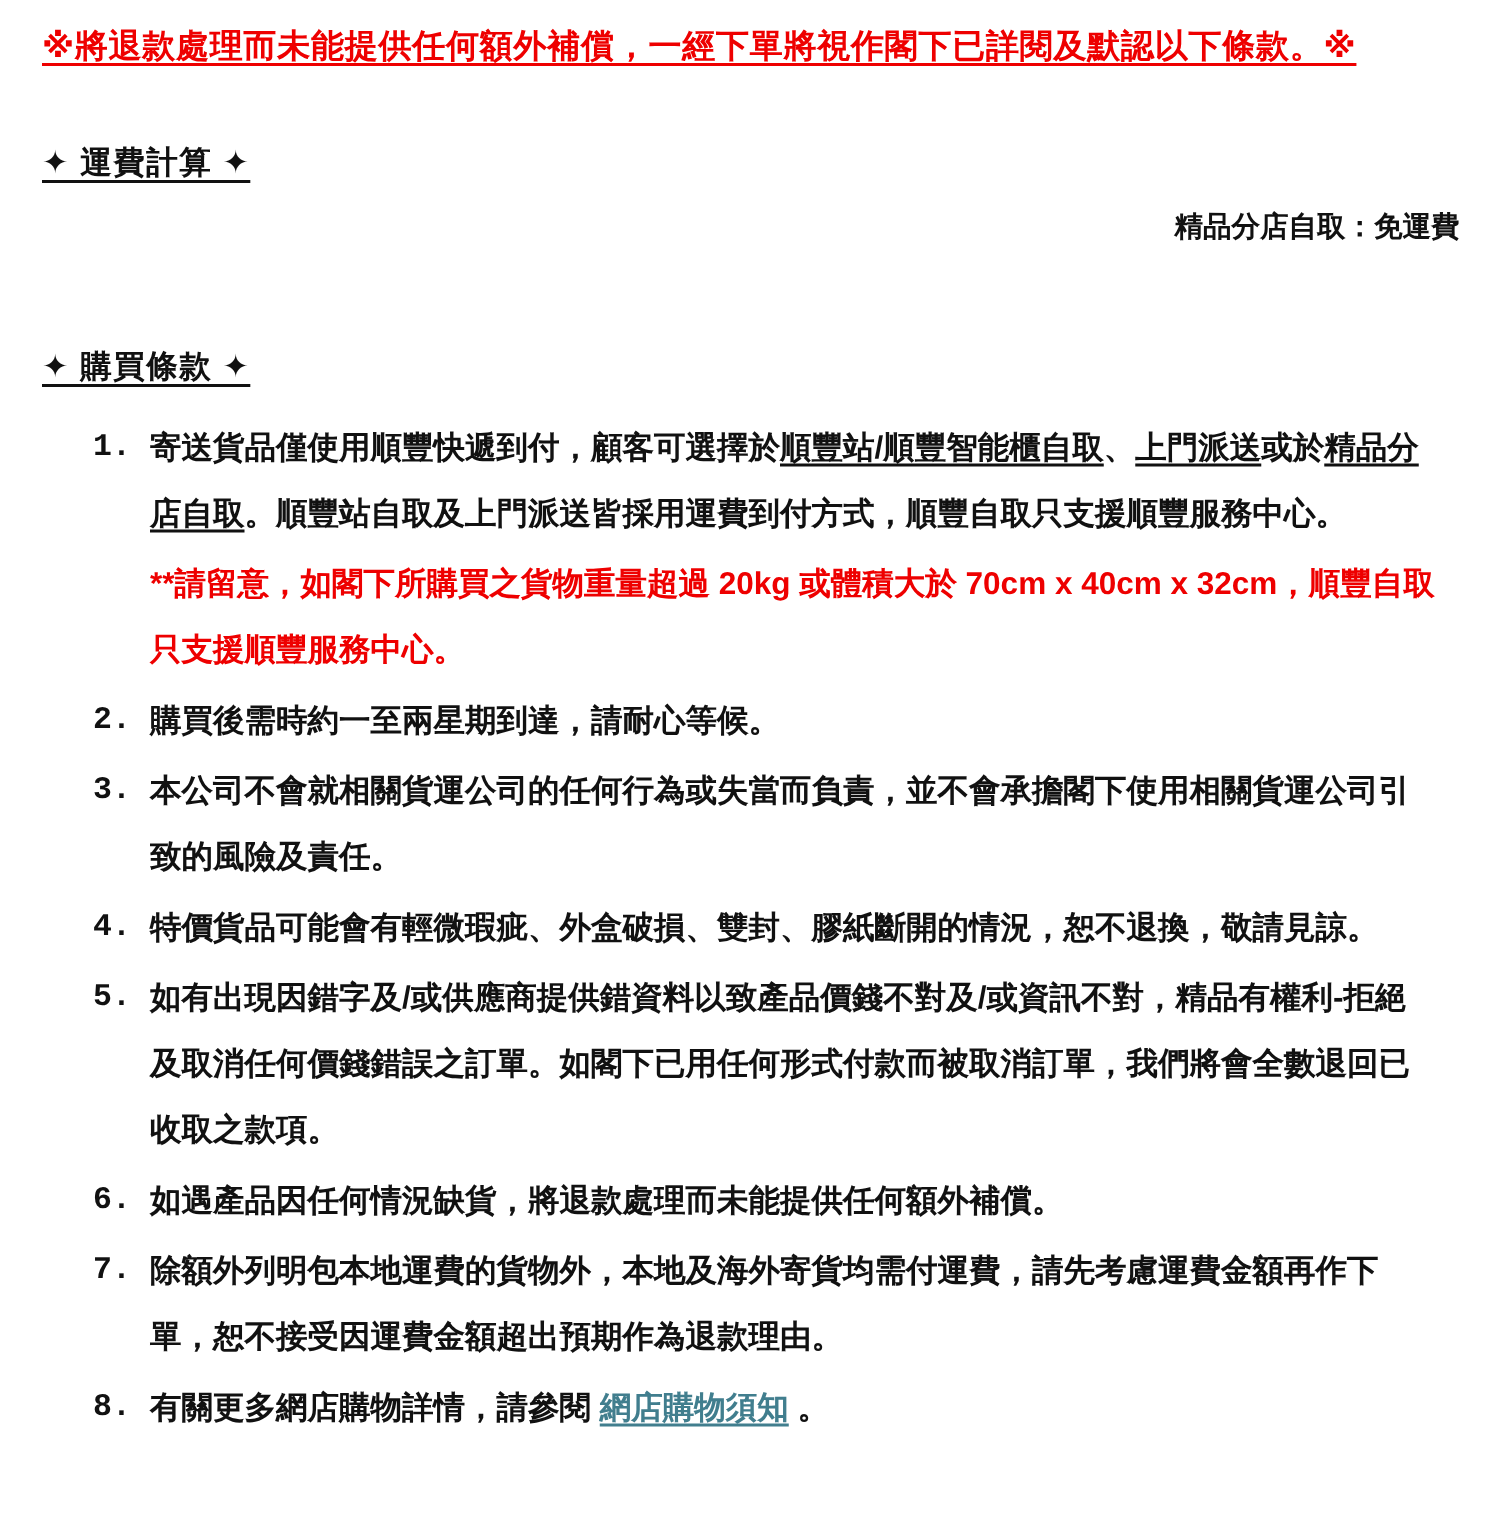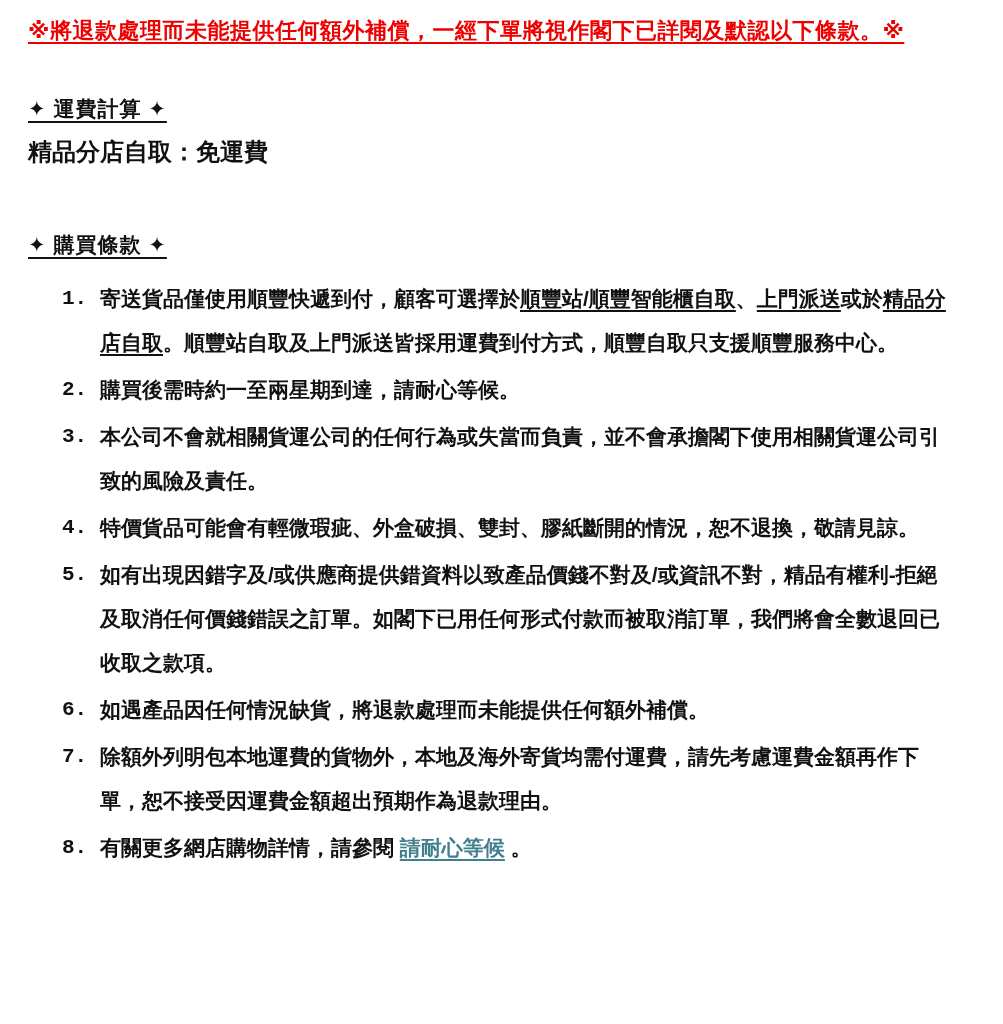--- a/index.html
+++ b/index.html
@@ -50,22 +50,23 @@
     font-size: 21px;
     line-height: 40px;
   }
   .cod {
     font-size: 30px;
     color: var(--red);
     margin-left: 2px;
   }
   .pickup {
     margin-top: 13px;
-    font-size: 24px;
+    font-size: 19px;
     line-height: 30px;
+    text-align: right;
   }
 
   .terms-list { margin-top: 17px; padding-left: 34px; }
   .term-item {
     display: flex;
     font-size: 21px;
     line-height: 44px;
     margin-bottom: 3px;
   }
   .item-num {
@@ -108,20 +109,21 @@
   <div class="heading-row">
     <div class="section-heading purchase">✦ 購買條款 ✦</div>
   </div>
 
   <div class="terms-list">
 
     <div class="term-item">
       <span class="item-num">1.</span>
       <div class="item-text">
         <div><span>寄送貨品僅使用順豐快遞到付，顧客可選擇於</span><span class="u">順豐站/順豐智能櫃自取</span><span>、</span><span class="u">上門派送</span><span>或於</span><span class="u">精品分店自取</span><span>。順豐站自取及上門派送皆採用運費到付方式，順豐自取只支援順豐服務中心。</span></div>
+        <div class="note">**請留意，如閣下所購買之貨物重量超過 20kg 或體積大於 70cm x 40cm x 32cm，順豐自取只支援順豐服務中心。</div>
       </div>
     </div>
 
     <div class="term-item">
       <span class="item-num">2.</span>
       <div class="item-text">購買後需時約一至兩星期到達，請耐心等候。</div>
     </div>
 
     <div class="term-item">
       <span class="item-num">3.</span>
@@ -143,17 +145,17 @@
       <div class="item-text">如遇產品因任何情況缺貨，將退款處理而未能提供任何額外補償。</div>
     </div>
 
     <div class="term-item">
       <span class="item-num">7.</span>
       <div class="item-text">除額外列明包本地運費的貨物外，本地及海外寄貨均需付運費，請先考慮運費金額再作下單，恕不接受因運費金額超出預期作為退款理由。</div>
     </div>
 
     <div class="term-item">
       <span class="item-num">8.</span>
-      <div class="item-text"><span>有關更多網店購物詳情，請參閱 </span><a class="link">請耐心等候</a><span> 。</span></div>
+      <div class="item-text"><span>有關更多網店購物詳情，請參閱 </span><a class="link">網店購物須知</a><span> 。</span></div>
     </div>
 
   </div>
 </div>
 
 </body></html>

